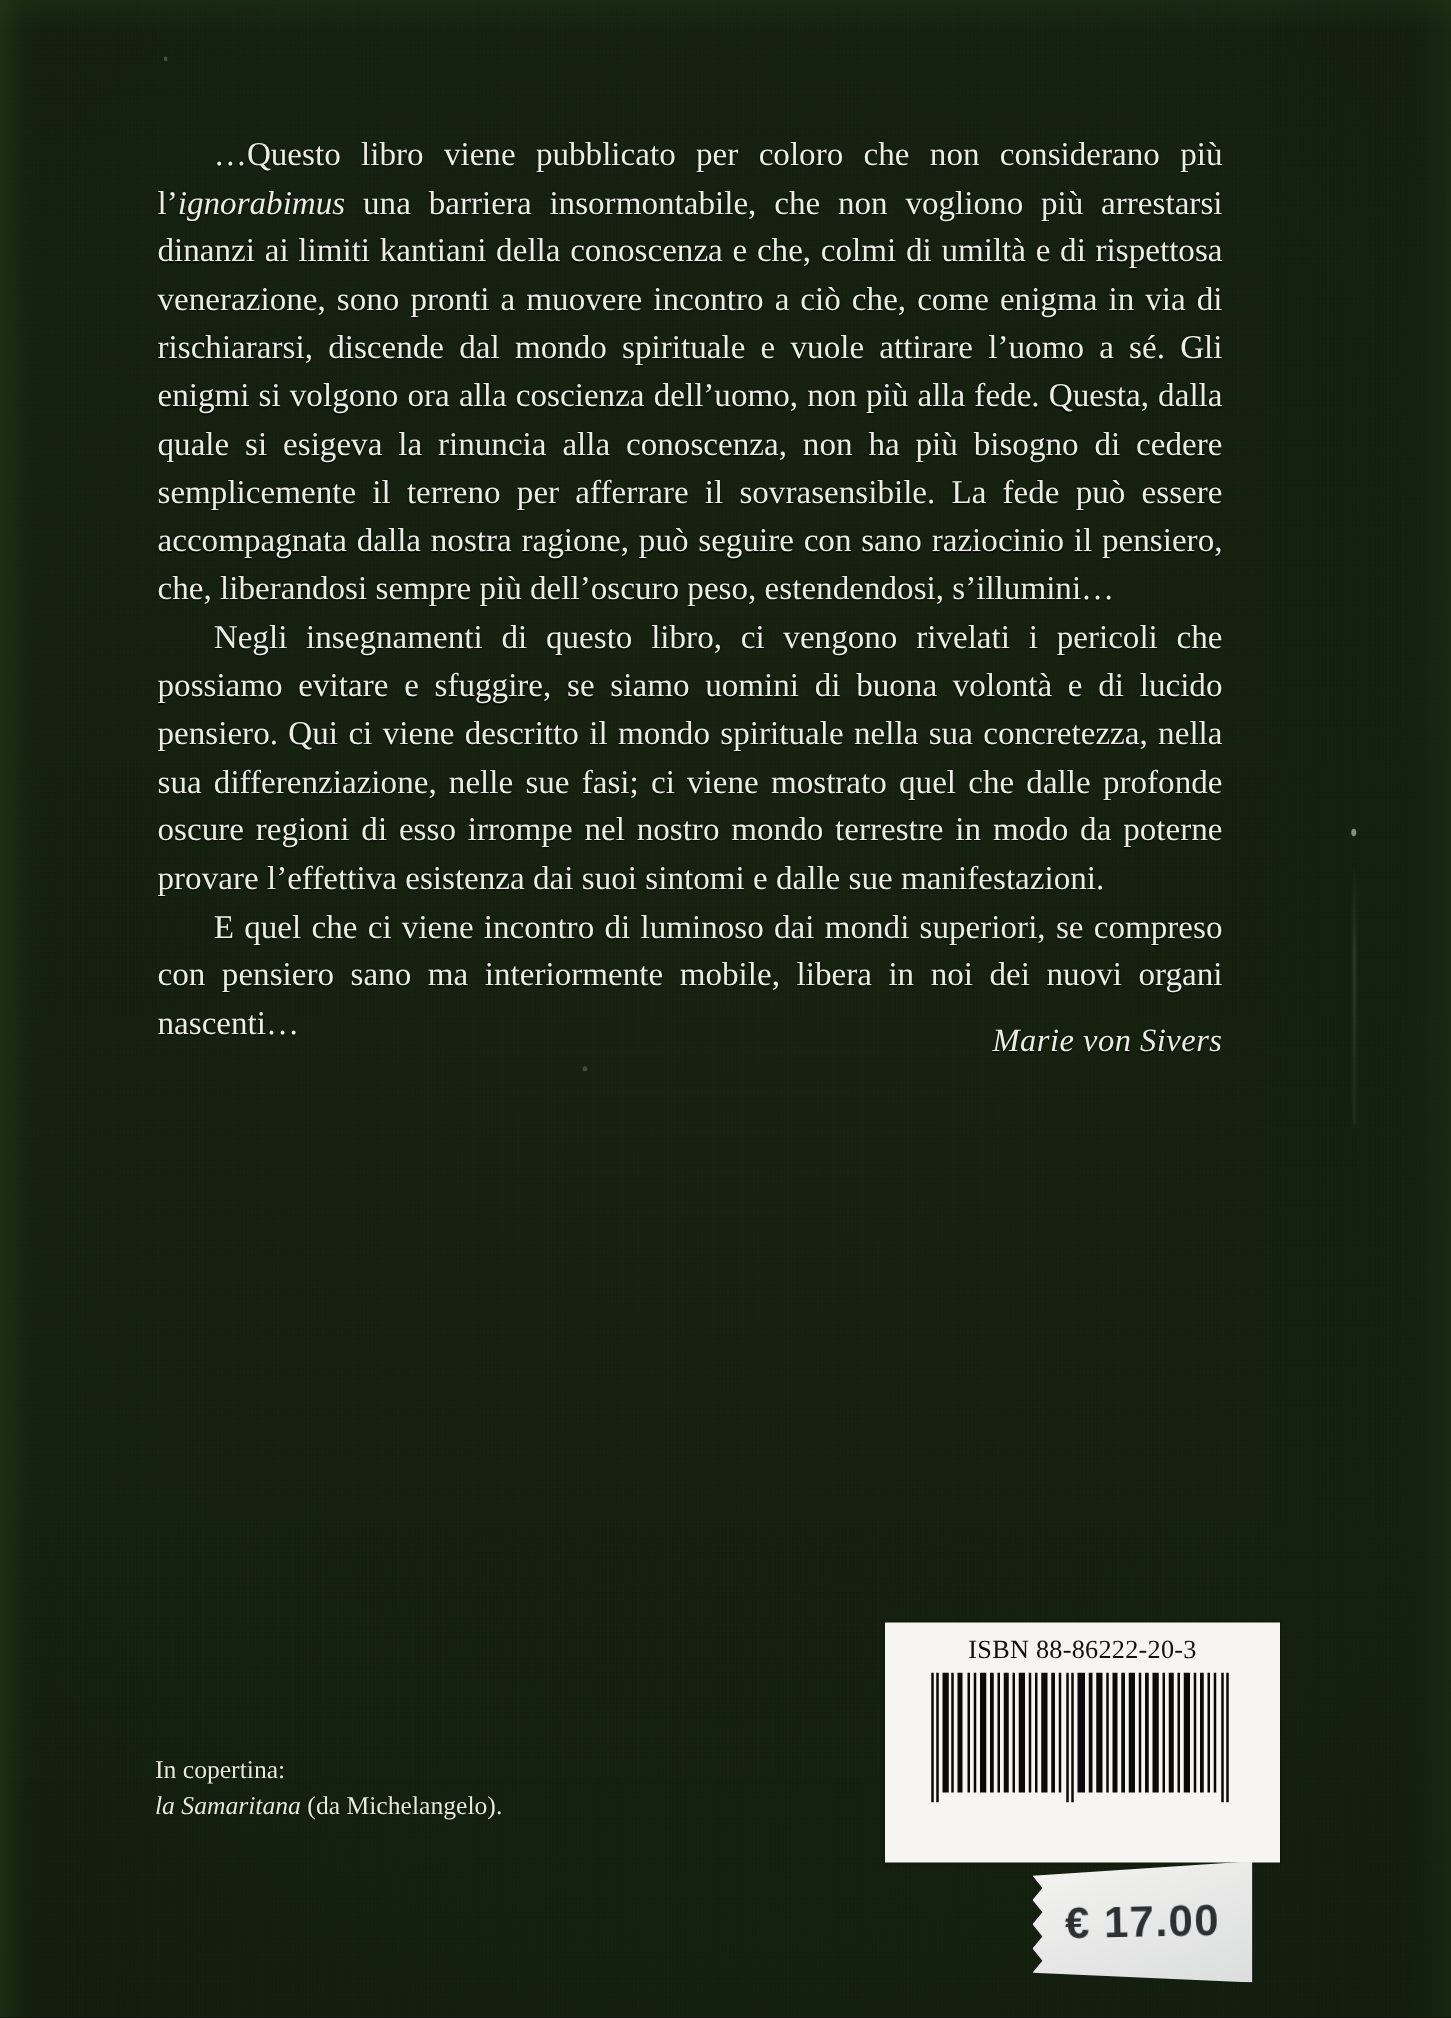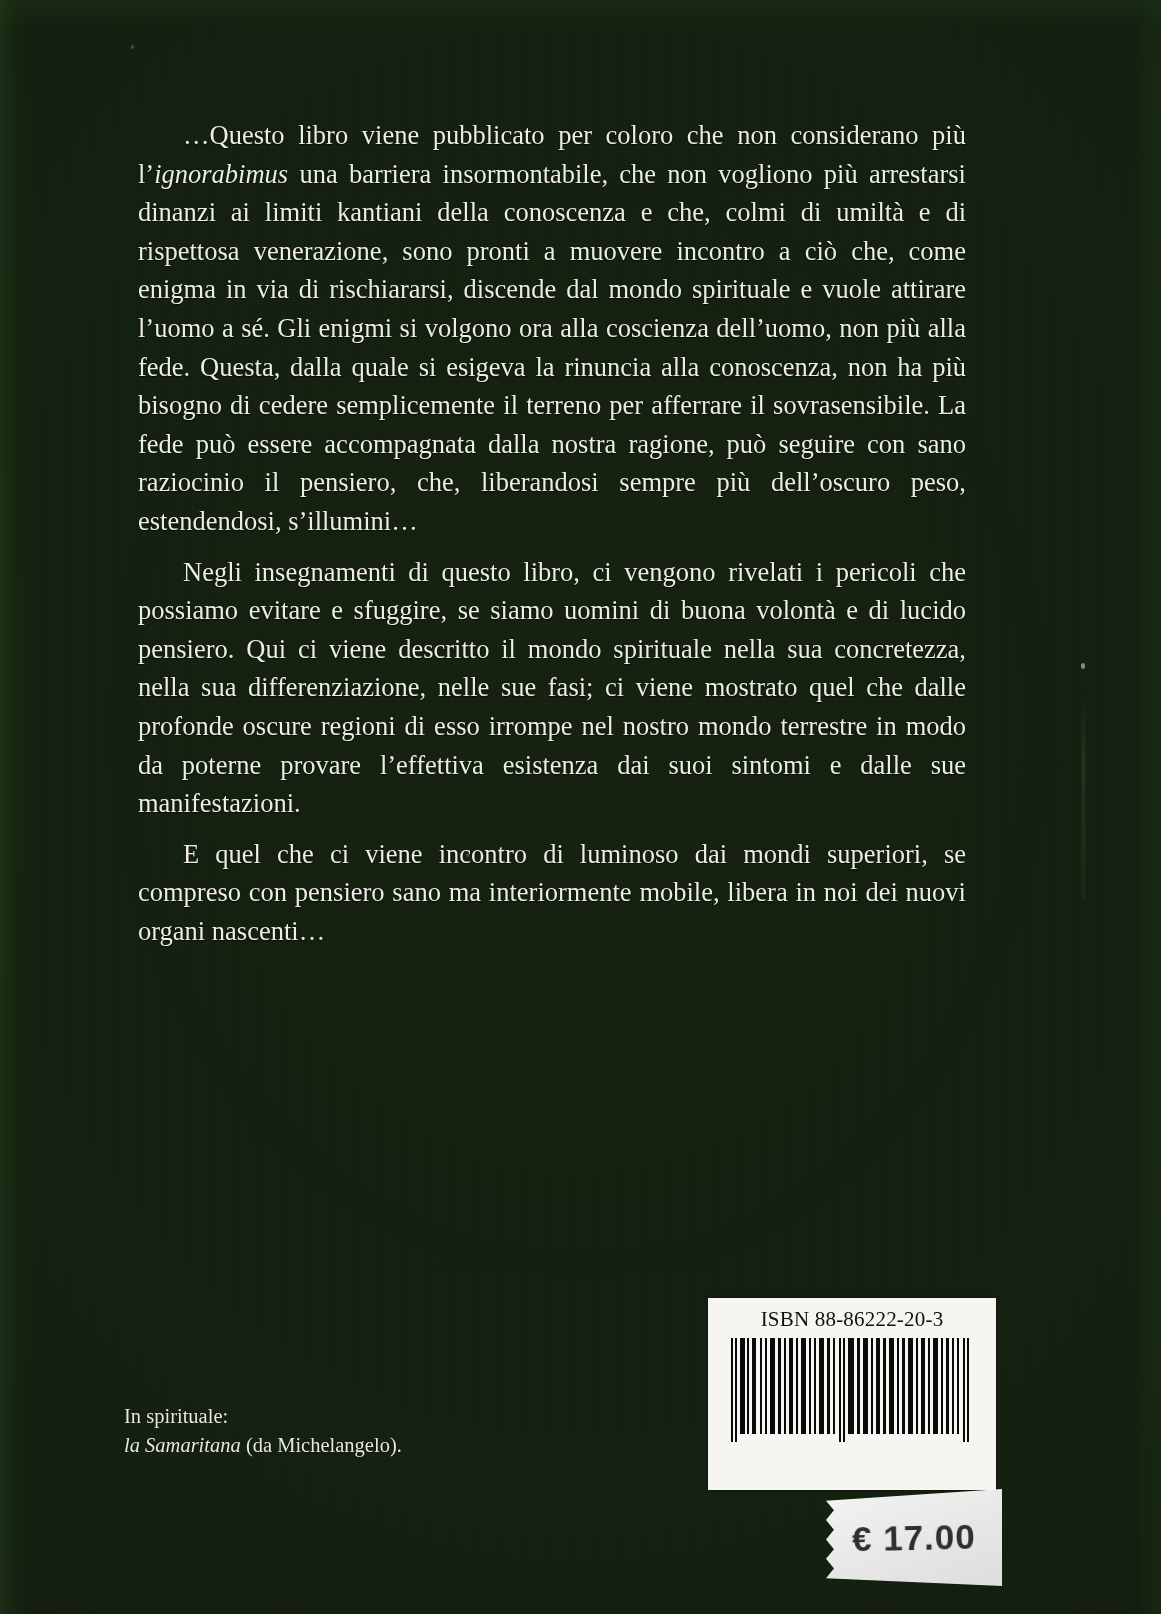--- a/index.html
+++ b/index.html
@@ -80,21 +80,21 @@
     left: 126px;
     top: 104px;
     width: 852px;
     color: #eceee6;
     font-size: 26.5px;
     line-height: 38.6px;
     text-align: justify;
     text-shadow: 0 0 1px rgba(0,0,0,.85), 0 1px 1px rgba(0,0,0,.6);
   }
   #blurb p {
-    margin: 12px;
+    margin: 0;
     text-indent: 45px;
   }
   #blurb p em { font-style: italic; }
 
   #attribution {
     position: absolute;
     left: 126px;
     top: 818px;
     width: 852px;
     text-align: right;
@@ -115,21 +115,21 @@
     line-height: 29px;
     text-shadow: 0 0 1px rgba(0,0,0,.8);
   }
   #cover-credit em { font-style: italic; }
 
   
   #barcode-block {
     position: absolute;
     left: 708px;
     top: 1298px;
-    width: 288px;
+    width: 316px;
     height: 192px;
     background: #f6f5f1;
     box-shadow: 0 0 3px rgba(0,0,0,.45);
   }
   #isbn-text {
     text-align: center;
     font-size: 21px;
     color: #111;
     padding-top: 9px;
     letter-spacing: .2px;
@@ -192,23 +192,24 @@
   <div id="speck-a"></div>
   <div id="speck-b"></div>
   <div id="speck-c"></div>
 
   <div id="blurb">
     <p><span>…Questo libro viene pubblicato per coloro che non considerano più l’</span><em>ignorabimus</em><span> una barriera insormontabile, che non vogliono più arrestarsi dinanzi ai limiti kantiani della conoscenza e che, colmi di umiltà e di rispettosa venerazione, sono pronti a muovere incontro a ciò che, come enigma in via di rischiararsi, discende dal mondo spirituale e vuole attirare l’uomo a sé. Gli enigmi si volgono ora alla coscienza dell’uomo, non più alla fede. Questa, dalla quale si esigeva la rinuncia alla conoscenza, non ha più bisogno di cedere semplicemente il terreno per afferrare il sovrasensibile. La fede può essere accompagnata dalla nostra ragione, può seguire con sano raziocinio il pensiero, che, liberandosi sempre più dell’oscuro peso, estendendosi, s’illumini…</span></p>
     <p>Negli insegnamenti di questo libro, ci vengono rivelati i pericoli che possiamo evitare e sfuggire, se siamo uomini di buona volontà e di lucido pensiero. Qui ci viene descritto il mondo spirituale nella sua concretezza, nella sua differenziazione, nelle sue fasi; ci viene mostrato quel che dalle profonde oscure regioni di esso irrompe nel nostro mondo terrestre in modo da poterne provare l’effettiva esistenza dai suoi sintomi e dalle sue manifestazioni.</p>
     <p>E quel che ci viene incontro di luminoso dai mondi superiori, se compreso con pensiero sano ma interiormente mobile, libera in noi dei nuovi organi nascenti…</p>
   </div>
 
+  <div id="attribution">Marie von Sivers</div>
 
   <div id="cover-credit">
-    <div>In spirituale:</div>
+    <div>In copertina:</div>
     <div><em>la Samaritana</em><span> (da Michelangelo).</span></div>
   </div>
 
   <div id="barcode-block">
     <div id="isbn-text">ISBN 88-86222-20-3</div>
     <svg id="barcode-bars" viewBox="0 0 246 104" preserveAspectRatio="none">
       <g fill="#0a0a0a">
         <rect x="2" y="0" width="2" height="104"></rect>
         <rect x="6" y="0" width="2" height="104"></rect>
         <rect x="11" y="0" width="5" height="96"></rect>

